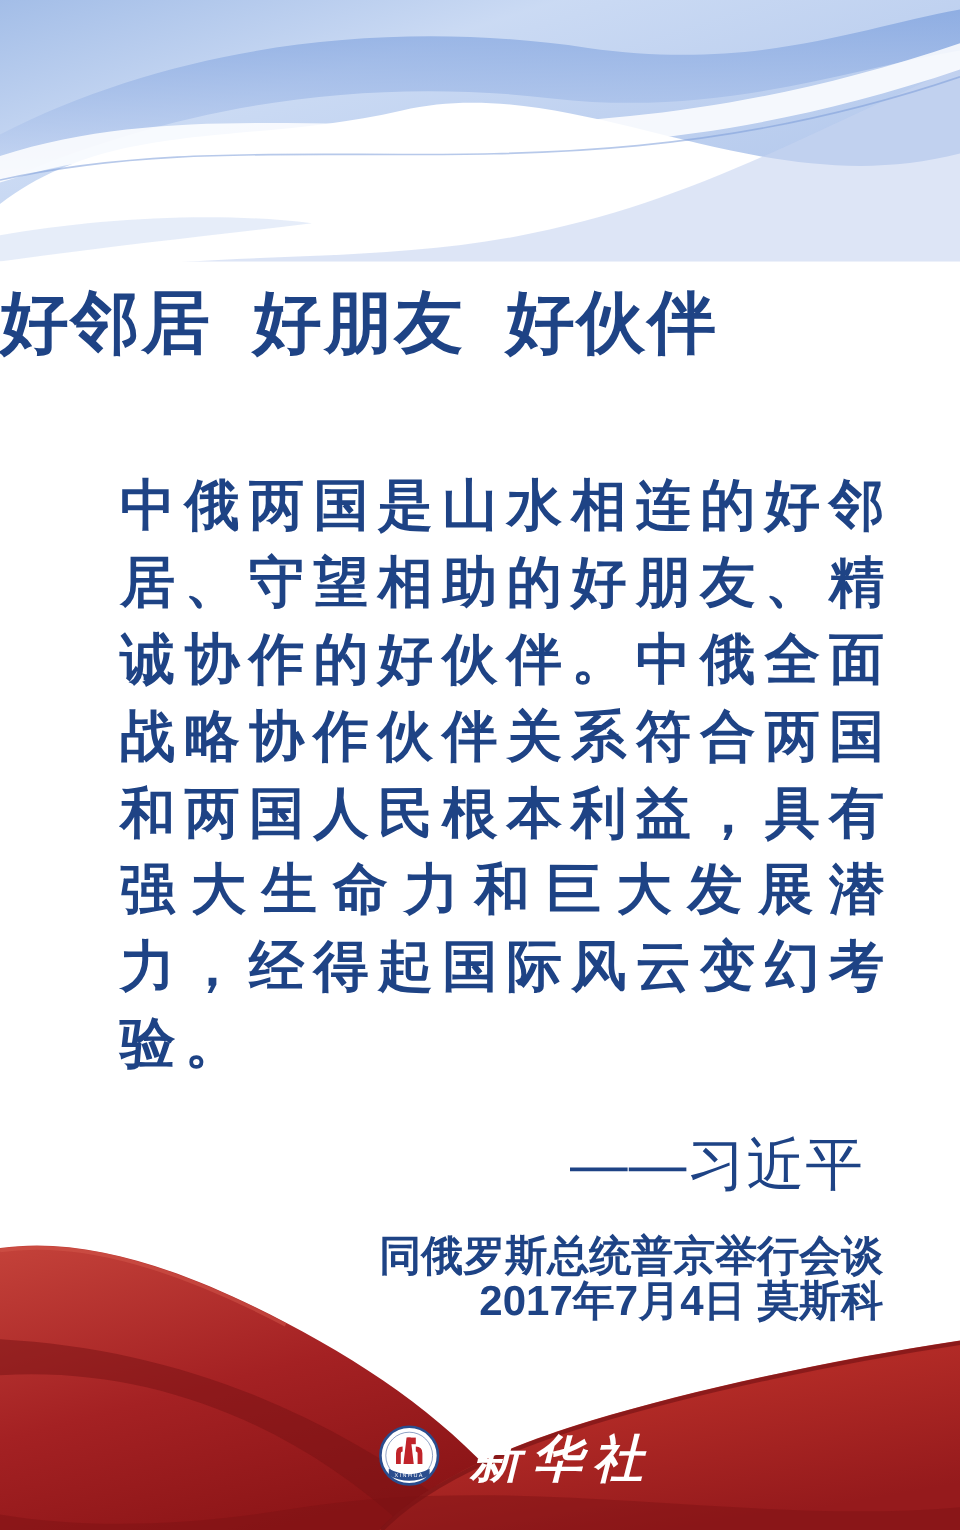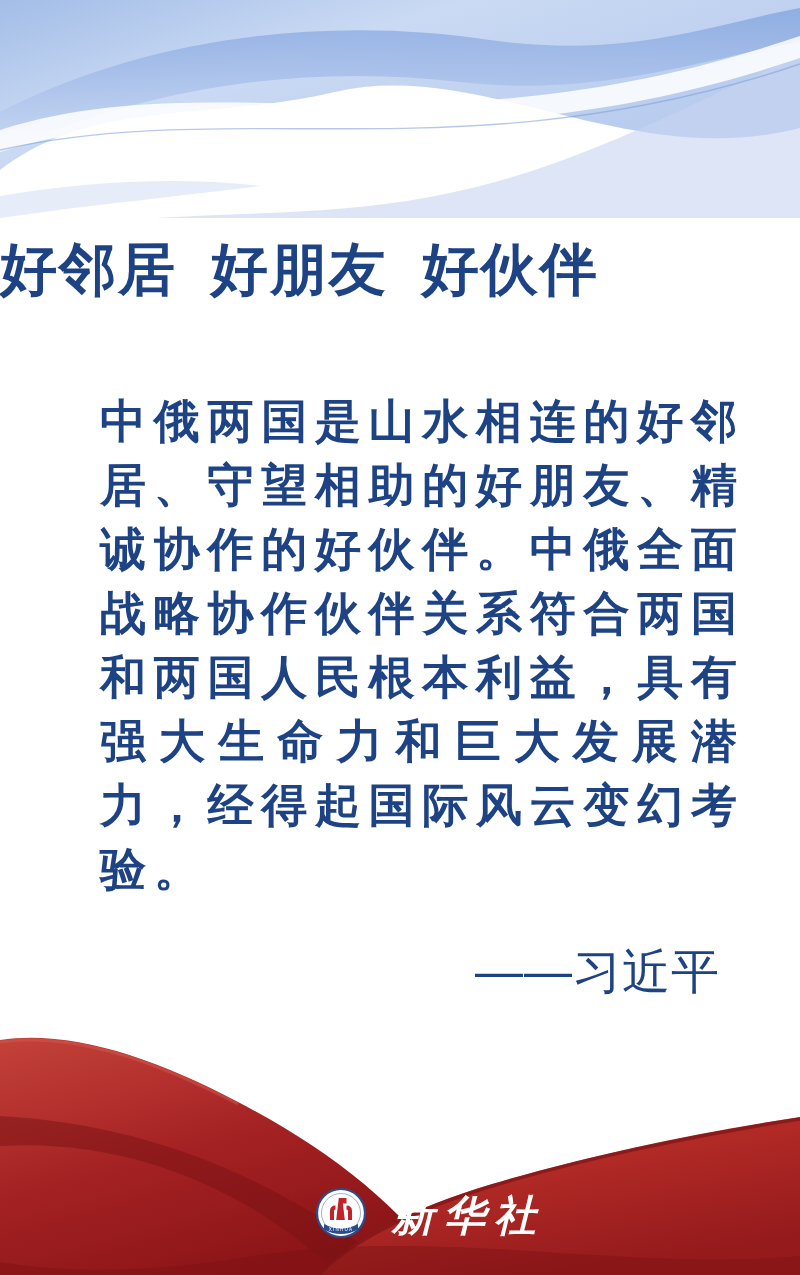--- a/index.html
+++ b/index.html
@@ -96,20 +96,22 @@
       <div class="bline just"><span>战</span><span>略</span><span>协</span><span>作</span><span>伙</span><span>伴</span><span>关</span><span>系</span><span>符</span><span>合</span><span>两</span><span>国</span></div>
       <div class="bline just"><span>和</span><span>两</span><span>国</span><span>人</span><span>民</span><span>根</span><span>本</span><span>利</span><span>益</span><span>，</span><span>具</span><span>有</span></div>
       <div class="bline just"><span>强</span><span>大</span><span>生</span><span>命</span><span>力</span><span>和</span><span>巨</span><span>大</span><span>发</span><span>展</span><span>潜</span></div>
       <div class="bline just"><span>力</span><span>，</span><span>经</span><span>得</span><span>起</span><span>国</span><span>际</span><span>风</span><span>云</span><span>变</span><span>幻</span><span>考</span></div>
       <div class="bline"><span>验</span><span>。</span></div>
     </div>
 
   <div id="quote-attribution" class="abs">——习近平</div>
 
   <div id="caption" class="abs">
+    <div>同俄罗斯总统普京举行会谈</div>
+    <div>2017年7月4日 莫斯科</div>
   </div>
 
   <svg id="bottom-wave" class="abs" width="800" height="255" viewBox="0 0 800 255">
     <defs>
       <linearGradient id="gA" x1="0" y1="0" x2="0.5" y2="1">
         <stop offset="0" stop-color="#c4423a"></stop>
         <stop offset="0.55" stop-color="#a42123"></stop>
         <stop offset="1" stop-color="#8c1517"></stop>
       </linearGradient>
       <linearGradient id="gB" x1="0" y1="0" x2="0.55" y2="1">

